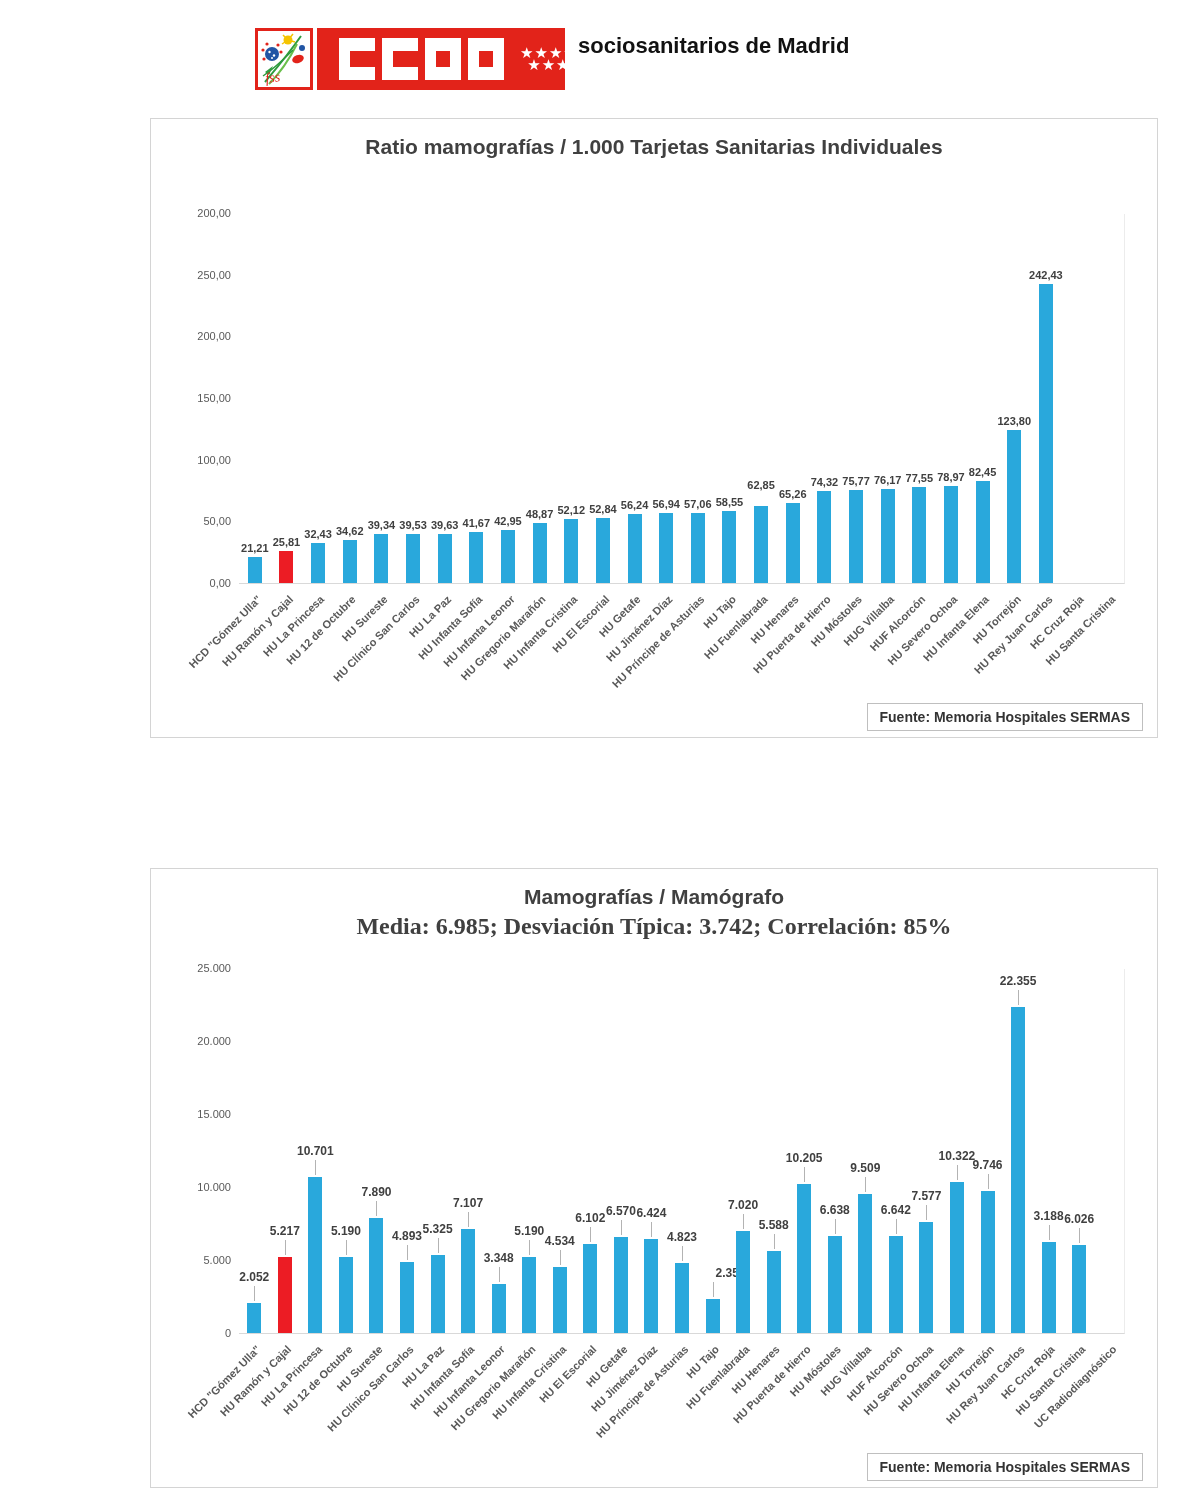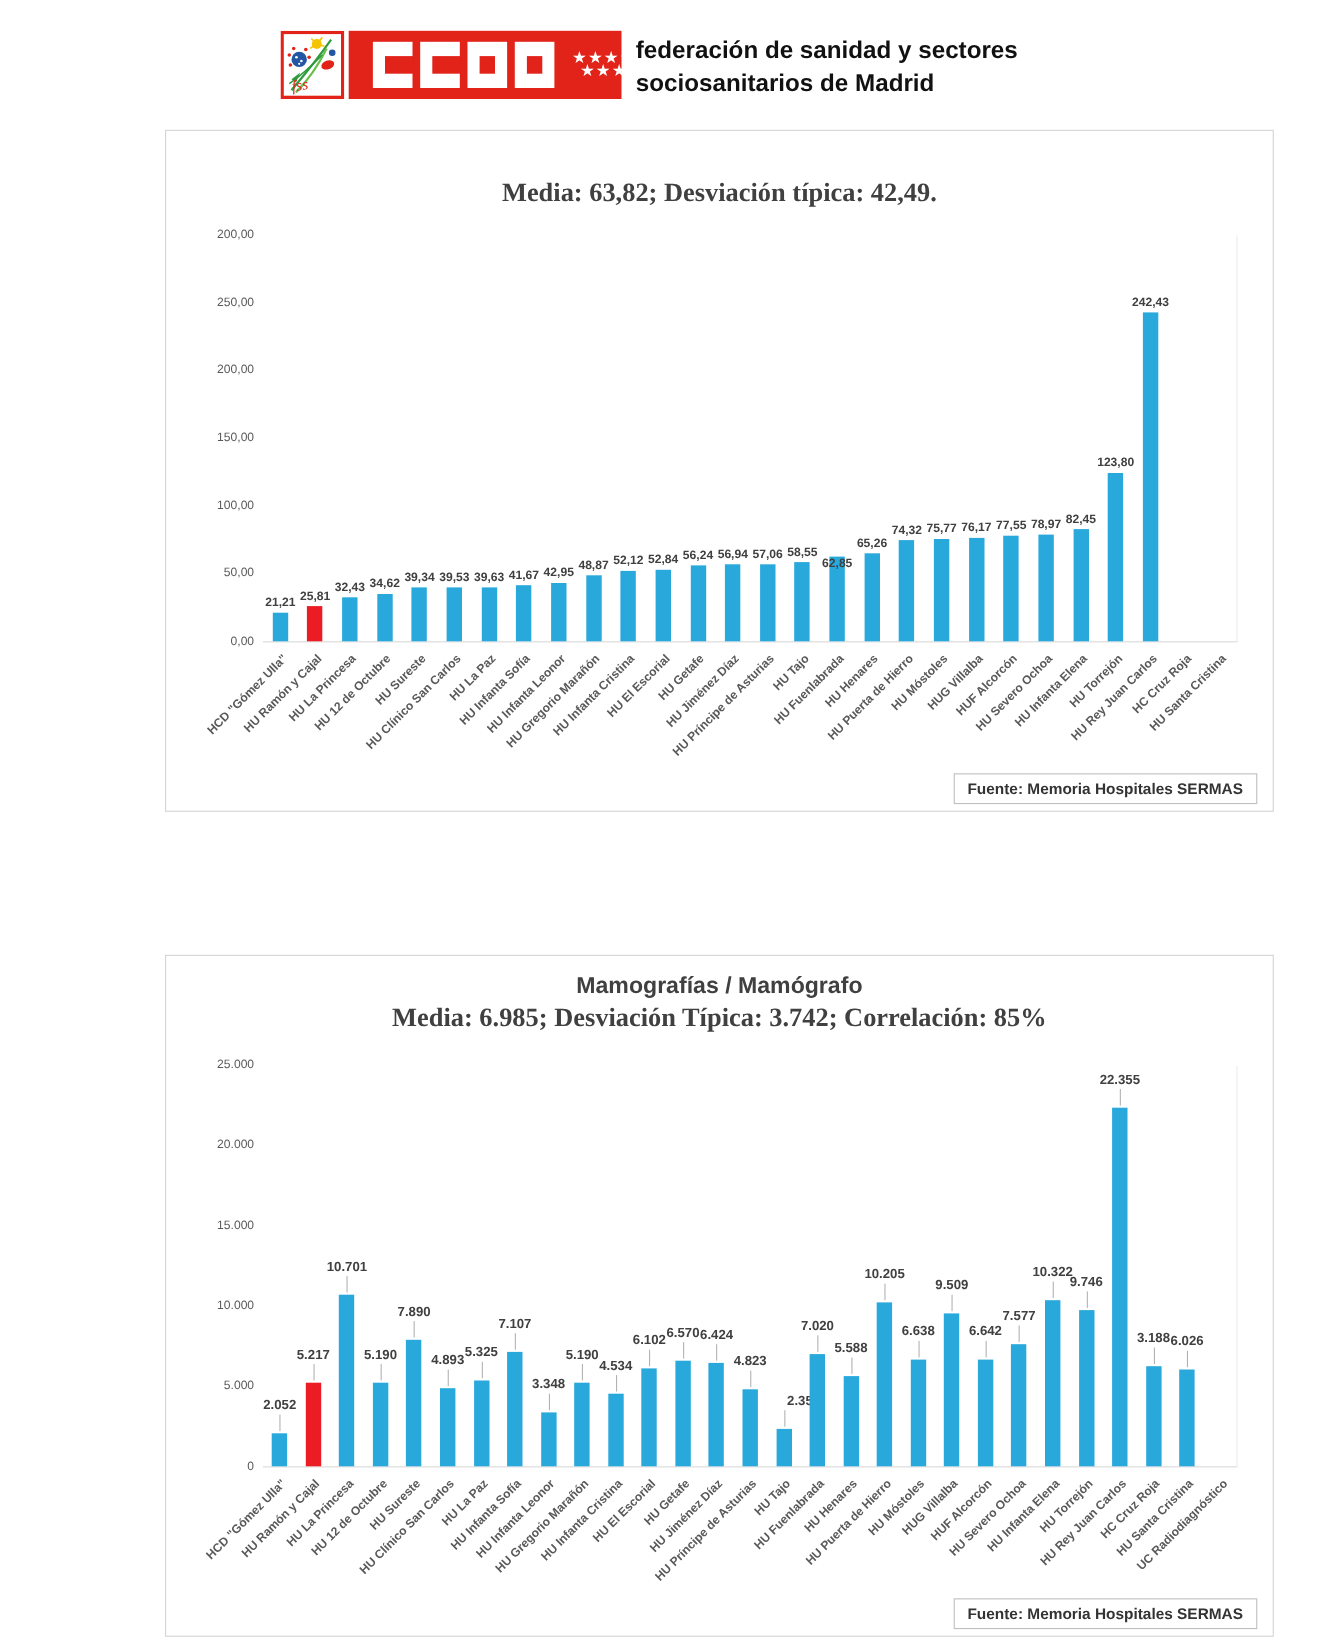--- a/index.html
+++ b/index.html
@@ -89,27 +89,26 @@
         <div class="cl o">
             <div class="hole"></div>
           </div>
         <div class="cl o">
             <div class="hole"></div>
           </div>
       </div>
       <div class="stars">★★★★<br>★★★</div>
     </div>
     <div class="org-text">
-      <div>federación de sanidad y sectores</div>
       <div>sociosanitarios de Madrid</div>
     </div>
   </div>
 
   <div id="chart1" class="chart-box">
-    <div class="csub">Media: 63,82; Desviación típica: 42,49.</div>
+    <div class="ctitle">Ratio mamografías / 1.000 Tarjetas Sanitarias Individuales</div>
     <div id="plot1" class="plot">
         <div class="ytick" style="left: -80px; top: 363px;">0,00</div>
         <div class="ytick" style="left: -80px; top: 301.333px;">50,00</div>
         <div class="ytick" style="left: -80px; top: 239.667px;">100,00</div>
         <div class="ytick" style="left: -80px; top: 178px;">150,00</div>
         <div class="ytick" style="left: -80px; top: 116.333px;">200,00</div>
         <div class="ytick" style="left: -80px; top: 54.6667px;">250,00</div>
         <div class="ytick" style="left: -80px; top: -7px;">200,00</div>
         <div class="bar" style="left: 8.82143px; height: 26.159px; background: rgb(41, 168, 220);"></div>
         <div class="vlab" style="left: -21.1786px; bottom: 29.159px;">21,21</div>
@@ -137,21 +136,21 @@
         <div class="vlab" style="left: 326.893px; bottom: 68.1693px;">52,84</div>
         <div class="bar" style="left: 388.536px; height: 69.3627px; background: rgb(41, 168, 220);"></div>
         <div class="vlab" style="left: 358.536px; bottom: 72.3627px;">56,24</div>
         <div class="bar" style="left: 420.179px; height: 70.226px; background: rgb(41, 168, 220);"></div>
         <div class="vlab" style="left: 390.179px; bottom: 73.226px;">56,94</div>
         <div class="bar" style="left: 451.821px; height: 70.374px; background: rgb(41, 168, 220);"></div>
         <div class="vlab" style="left: 421.821px; bottom: 73.374px;">57,06</div>
         <div class="bar" style="left: 483.464px; height: 72.2117px; background: rgb(41, 168, 220);"></div>
         <div class="vlab" style="left: 453.464px; bottom: 75.2117px;">58,55</div>
         <div class="bar" style="left: 515.107px; height: 77.515px; background: rgb(41, 168, 220);"></div>
-        <div class="vlab" style="left: 485.107px; bottom: 65px;">62,85</div>
+        <div class="vlab" style="left: 485.107px; bottom: 92px;">62,85</div>
         <div class="bar" style="left: 546.75px; height: 80.4873px; background: rgb(41, 168, 220);"></div>
         <div class="vlab" style="left: 516.75px; bottom: 83.4873px;">65,26</div>
         <div class="bar" style="left: 578.393px; height: 91.6613px; background: rgb(41, 168, 220);"></div>
         <div class="vlab" style="left: 548.393px; bottom: 94.6613px;">74,32</div>
         <div class="bar" style="left: 610.036px; height: 93.4497px; background: rgb(41, 168, 220);"></div>
         <div class="vlab" style="left: 580.036px; bottom: 96.4497px;">75,77</div>
         <div class="bar" style="left: 641.679px; height: 93.943px; background: rgb(41, 168, 220);"></div>
         <div class="vlab" style="left: 611.679px; bottom: 96.943px;">76,17</div>
         <div class="bar" style="left: 673.321px; height: 95.645px; background: rgb(41, 168, 220);"></div>
         <div class="vlab" style="left: 643.321px; bottom: 98.645px;">77,55</div>

